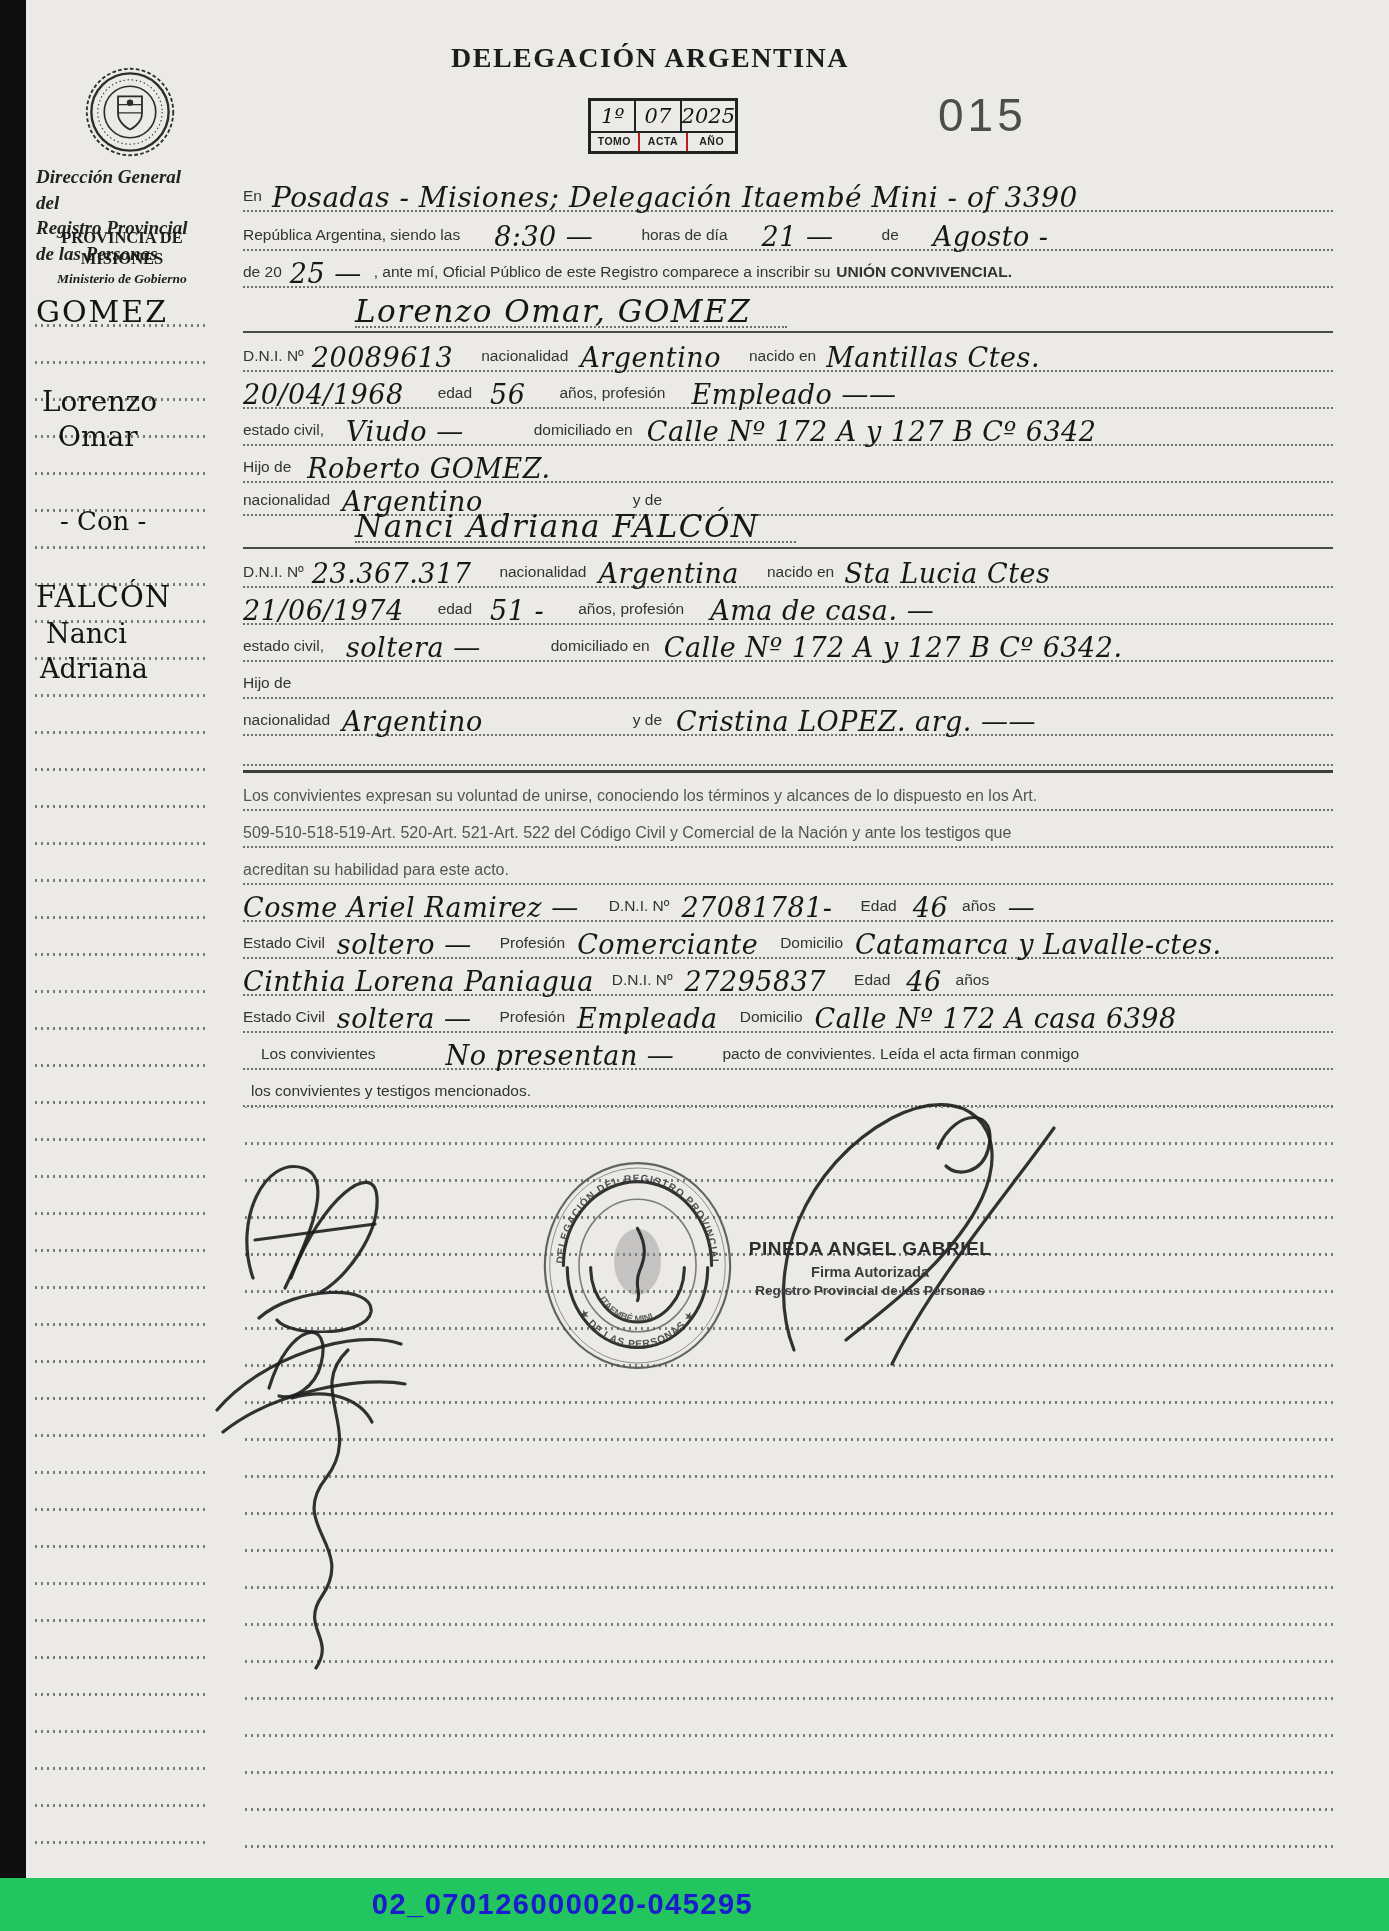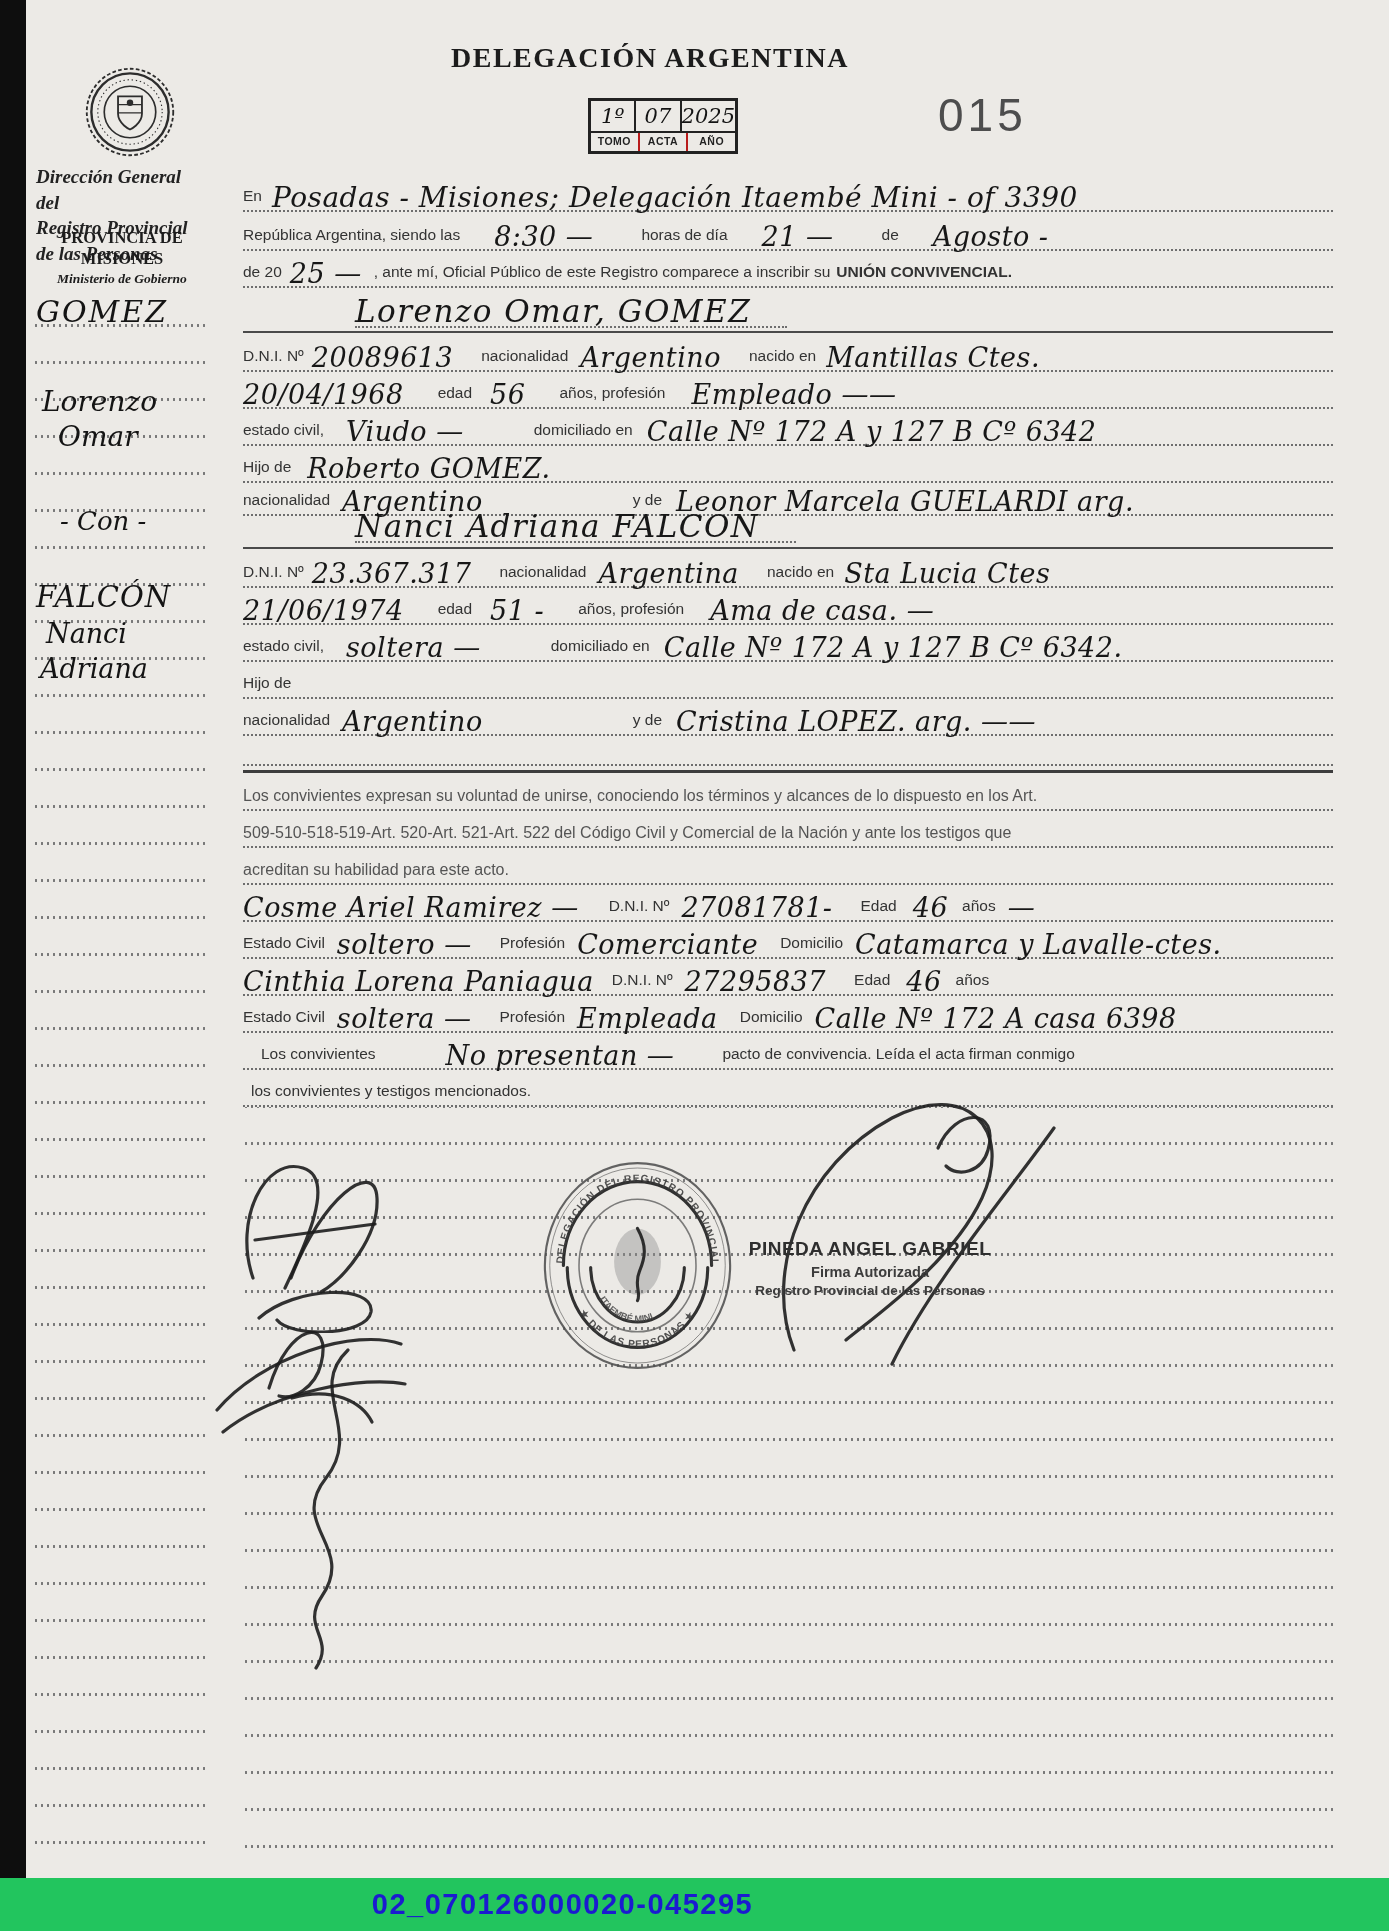--- a/index.html
+++ b/index.html
@@ -21,21 +21,21 @@
   .regbox span.last { border-right:none; }
 
   .emblem { position:absolute; left:84px; top:66px; width:92px; height:92px; }
   .side-org { position:absolute; left:36px; top:164px; width:172px; text-align:left;
       font-family:"Liberation Serif",serif; font-style:italic; font-weight:bold;
       font-size:19px; color:#222; line-height:1.35; }
   .side-prov { position:absolute; left:36px; top:228px; width:172px; text-align:center;
       font-family:"Liberation Serif",serif; font-weight:bold; font-size:16.5px; color:#1c1c1c; line-height:1.25; }
   .side-min { font-family:"Liberation Serif",serif; font-style:italic; font-weight:bold; font-size:13.5px; margin-top:2px; }
 
-  .mname { position:absolute; font-family:"DejaVu Serif",serif; font-style:italic; color:#141414; white-space:nowrap; }
+  .mname { position:absolute; font-family:"DejaVu Serif",serif; color:#141414; white-space:nowrap; }
 
   .r { position:absolute; left:243px; width:1090px; height:37px; display:flex; align-items:flex-end;
        border-bottom:2px dotted #6e6e6e; white-space:nowrap; overflow:visible; }
   .r.nb { border-bottom:none; }
   .pr { font-size:15.5px; color:#333; line-height:1.2; padding-bottom:4px; }
   .pr.b { font-weight:bold; }
   .pr.gray { color:#545454; font-size:16px; }
   .hw { font-family:"DejaVu Serif",serif; font-style:italic; font-size:27px; color:#171717;
         line-height:.9; letter-spacing:.5px; }
   .hw.big { font-size:31px; letter-spacing:1.5px; }
@@ -161,21 +161,20 @@
     <span class="hw" style="margin-left:14px;">Calle Nº 172 A y 127 B Cº 6342</span>
   </div>
   <div class="r" style="top:446px;">
     <span class="pr">Hijo de</span>
     <span class="hw" style="margin-left:16px;">Roberto GOMEZ.</span>
   </div>
   <div class="r" style="top:483px;height:33px;">
     <span class="pr">nacionalidad</span>
     <span class="hw" style="margin-left:12px;">Argentino</span>
     <span class="pr" style="margin-left:150px;">y de</span>
-    <span class="hw" style="margin-left:14px;">Leonor Marcela GUELARDI arg.</span>
   </div>
   <div class="r nb" style="top:505px;height:38px;padding-left:112px;">
     <span class="hw big u">Nanci Adriana FALCÓN</span>
   </div>
 
   <div class="divider" style="top:547px;"></div>
 
   <div class="r" style="top:551px;">
     <span class="pr">D.N.I. Nº</span>
     <span class="hw" style="margin-left:8px;">23.367.317</span>
@@ -250,21 +249,21 @@
     <span class="hw" style="margin-left:12px;">soltera —</span>
     <span class="pr" style="margin-left:28px;">Profesión</span>
     <span class="hw" style="margin-left:12px;">Empleada</span>
     <span class="pr" style="margin-left:22px;">Domicilio</span>
     <span class="hw" style="margin-left:12px;">Calle Nº 172 A casa 6398</span>
   </div>
 
   <div class="r" style="top:1033px;padding-left:18px;">
     <span class="pr">Los convivientes</span>
     <span class="hw" style="margin-left:70px;">No presentan —</span>
-    <span class="pr" style="margin-left:48px;">pacto de convivencia. Leída el acta firman conmigo</span>
+    <span class="pr" style="margin-left:48px;">pacto de convivientes. Leída el acta firman conmigo</span>
   </div>
   <div class="r" style="top:1070px;padding-left:8px;">
     <span class="pr">los convivientes y testigos mencionados.</span>
   </div>
 
   <div class="ruled" style="left:243px;top:1107px;width:1090px;height:765px;"></div>
 
   <svg class="sig" style="left:225px;top:1128px;width:210px;height:205px;" viewBox="0 0 210 205">
     <path d="M28 150 C8 92 40 28 78 40 C112 50 80 118 60 160"></path>
     <path d="M66 150 C96 70 150 30 152 70 C154 108 120 150 96 164"></path>

